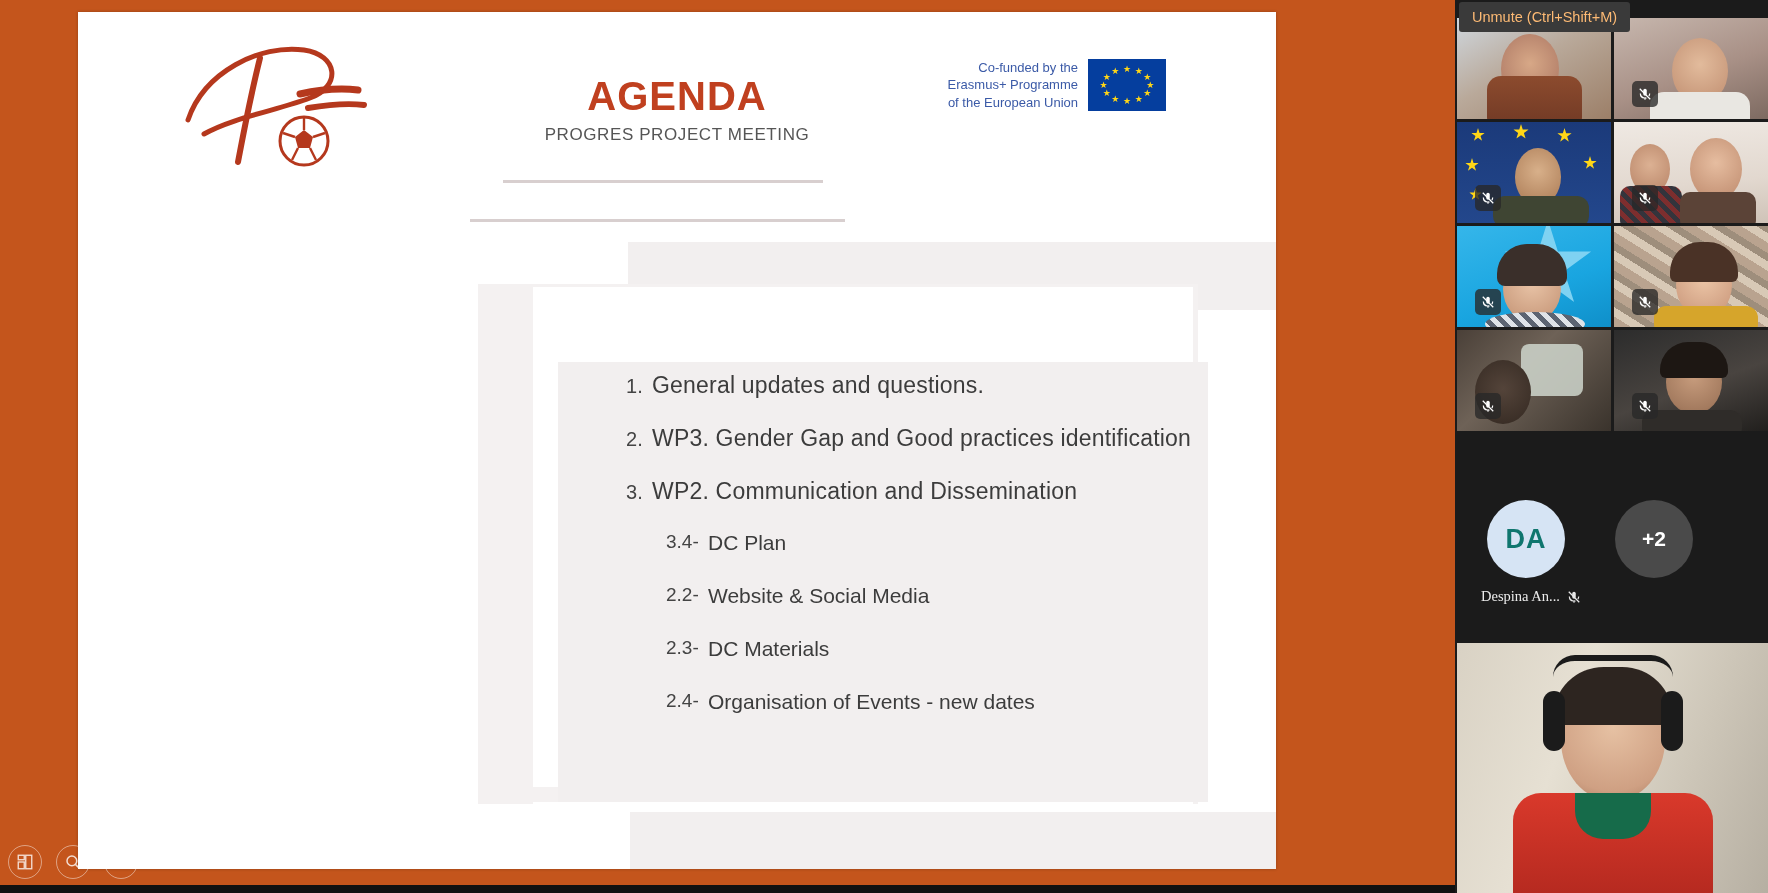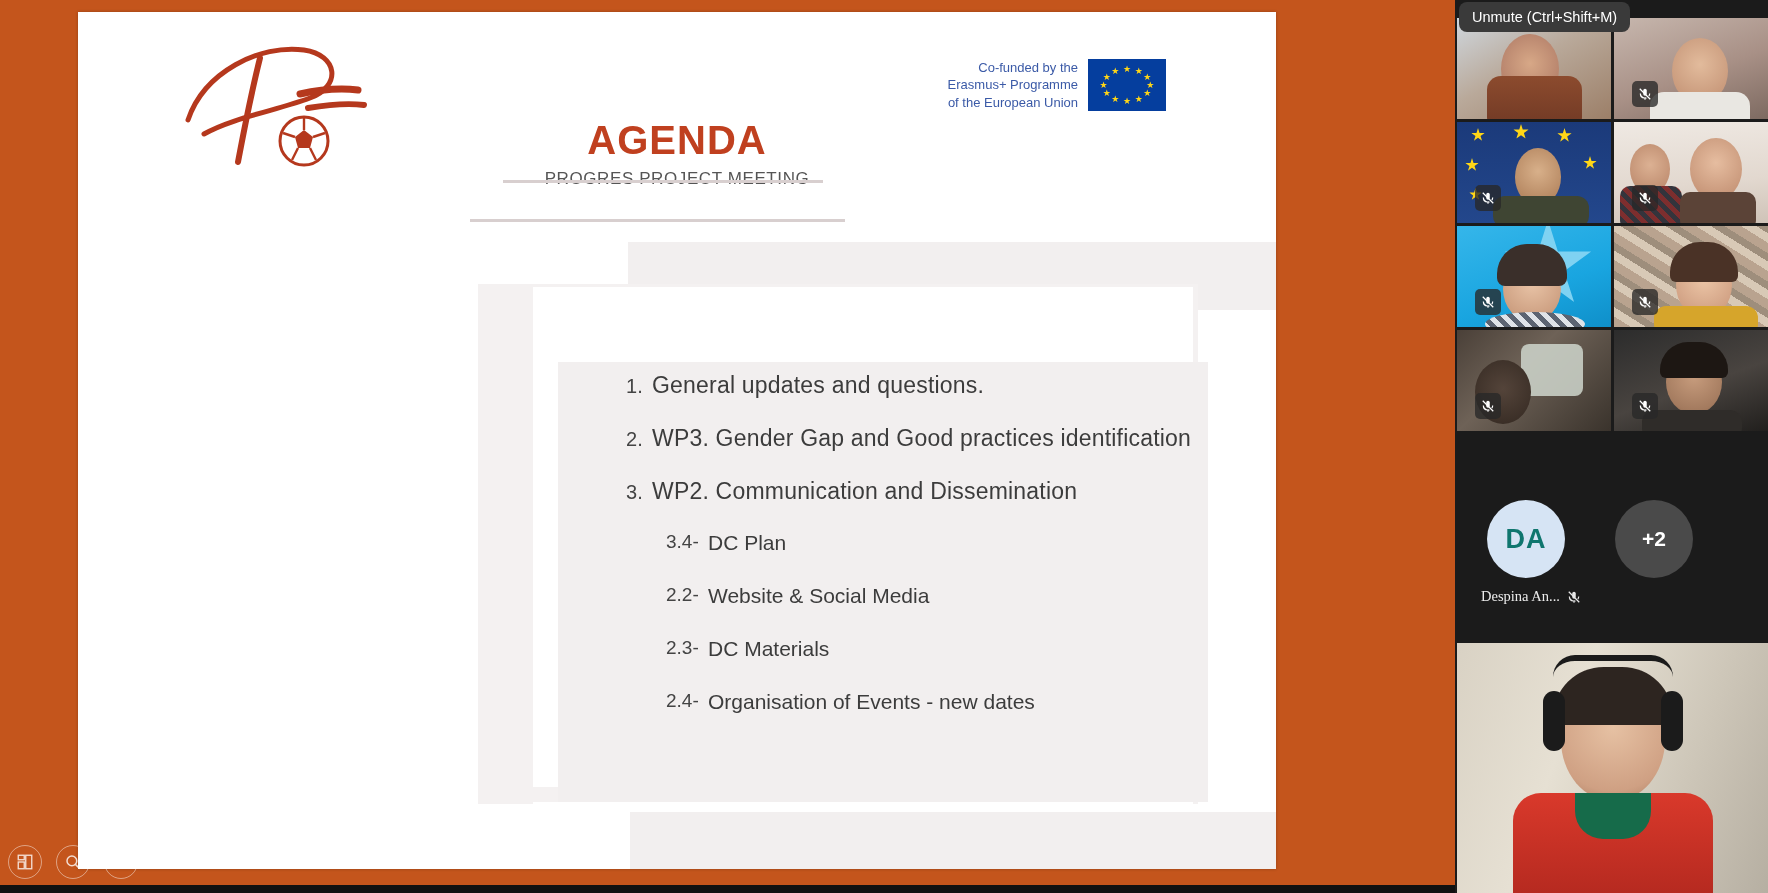--- a/index.html
+++ b/index.html
@@ -38,21 +38,20 @@
   #deco-bottom { left: 552px; top: 800px; width: 670px; height: 70px; background:#F2EFEF; }
 
   
   #logo { position: absolute; left: 104px; top: 26px; width: 200px; height: 130px; }
   #logo svg { width: 100%; height: 100%; display: block; }
 
   
   #slide-header {
     position: absolute; left: 0; top: 62px; width: 1198px; text-align: center;
     pointer-events: none;
-    margin-top: 44px;
   }
   #agenda-title {
     font-size: 40px; font-weight: bold; letter-spacing: 1px;
     color: #C0401F; font-family: "Liberation Sans", sans-serif;
   }
   #agenda-subtitle {
     margin-top: 6px; font-size: 17px; letter-spacing: .6px;
     color: #555555; font-family: "Liberation Sans", sans-serif;
     font-stretch: condensed;
   }
@@ -147,22 +146,22 @@
   }
 
   #big-tile {
     position: absolute; left: 2px; top: 643px; width: 311px; height: 250px;
     overflow: hidden; background: #2b2b2b;
   }
 
   
   #tooltip {
     position: absolute; left: 1459px; top: 2px;
-    background: #3A3A3A; color: #ffffff;
-    font-size: 14.5px; padding: 7px 13px; border-radius: 8px;
+    background: #3A3A3A; color: #fdba74;
+    font-size: 14.5px; padding: 7px 13px; border-radius: 3px;
     white-space: nowrap; z-index: 50;
   }
 
   
   #strip-left { position: absolute; left: 1455px; top: 0; width: 6px; height: 893px; background: #141414; }
 
   
   .ph { position: absolute; inset: 0; }
   .face { position:absolute; border-radius:50%; }
 </style>

